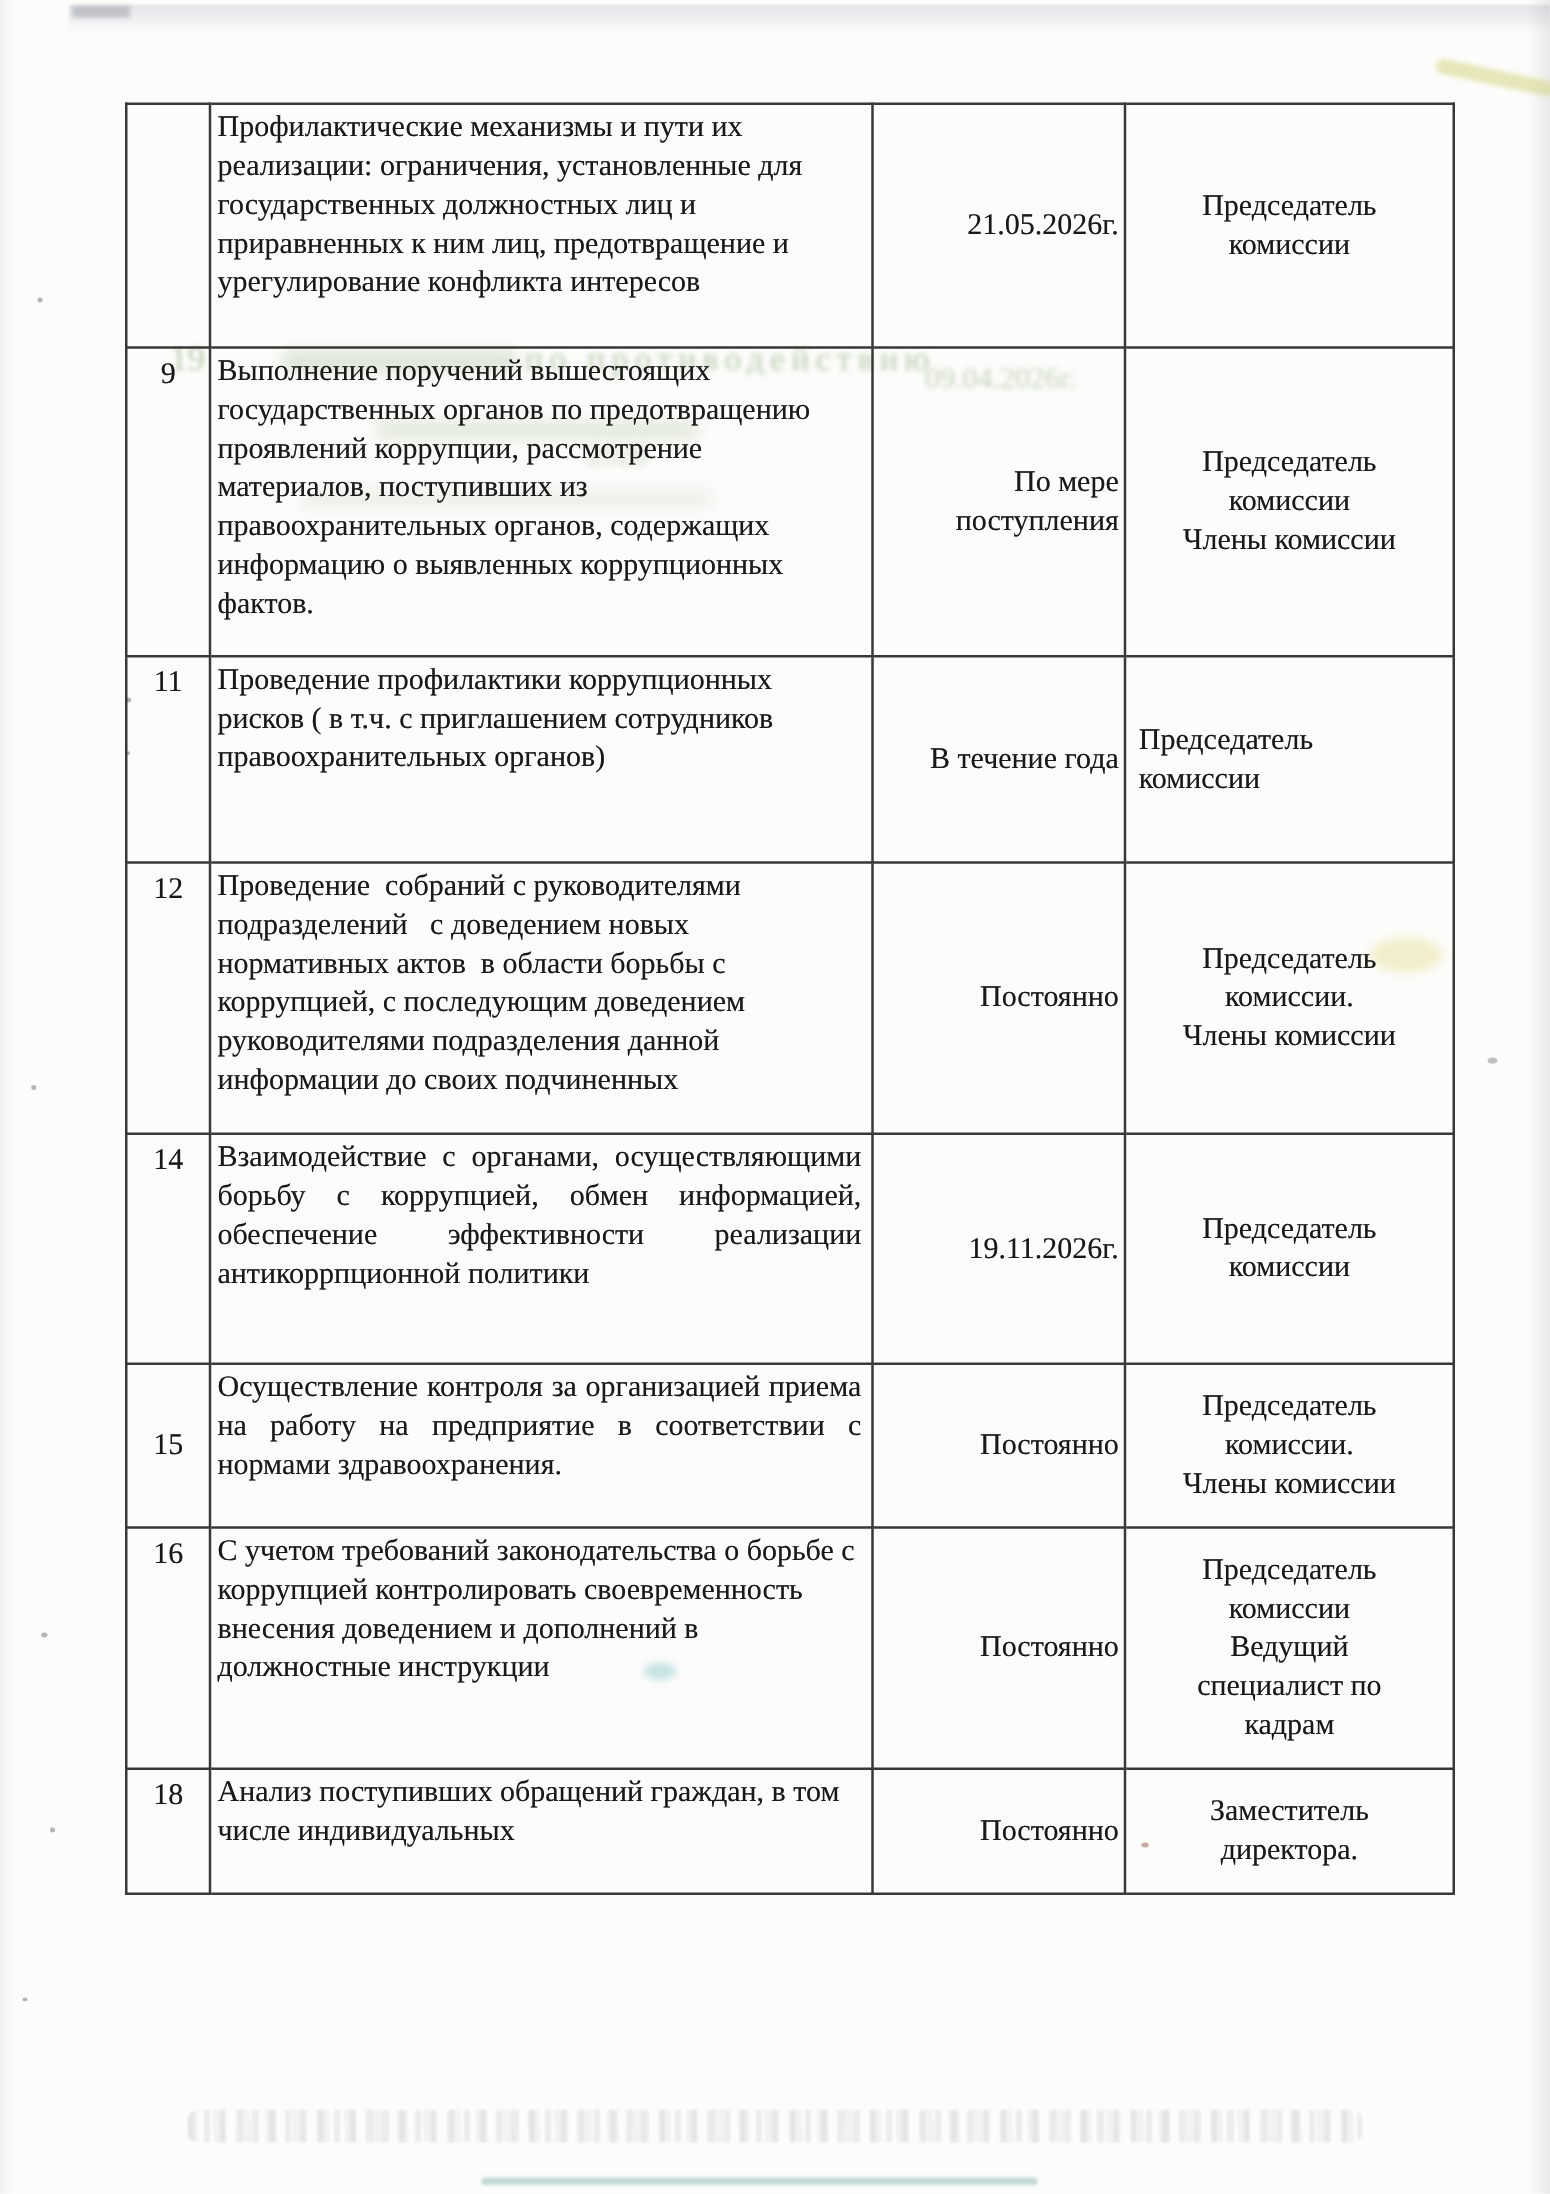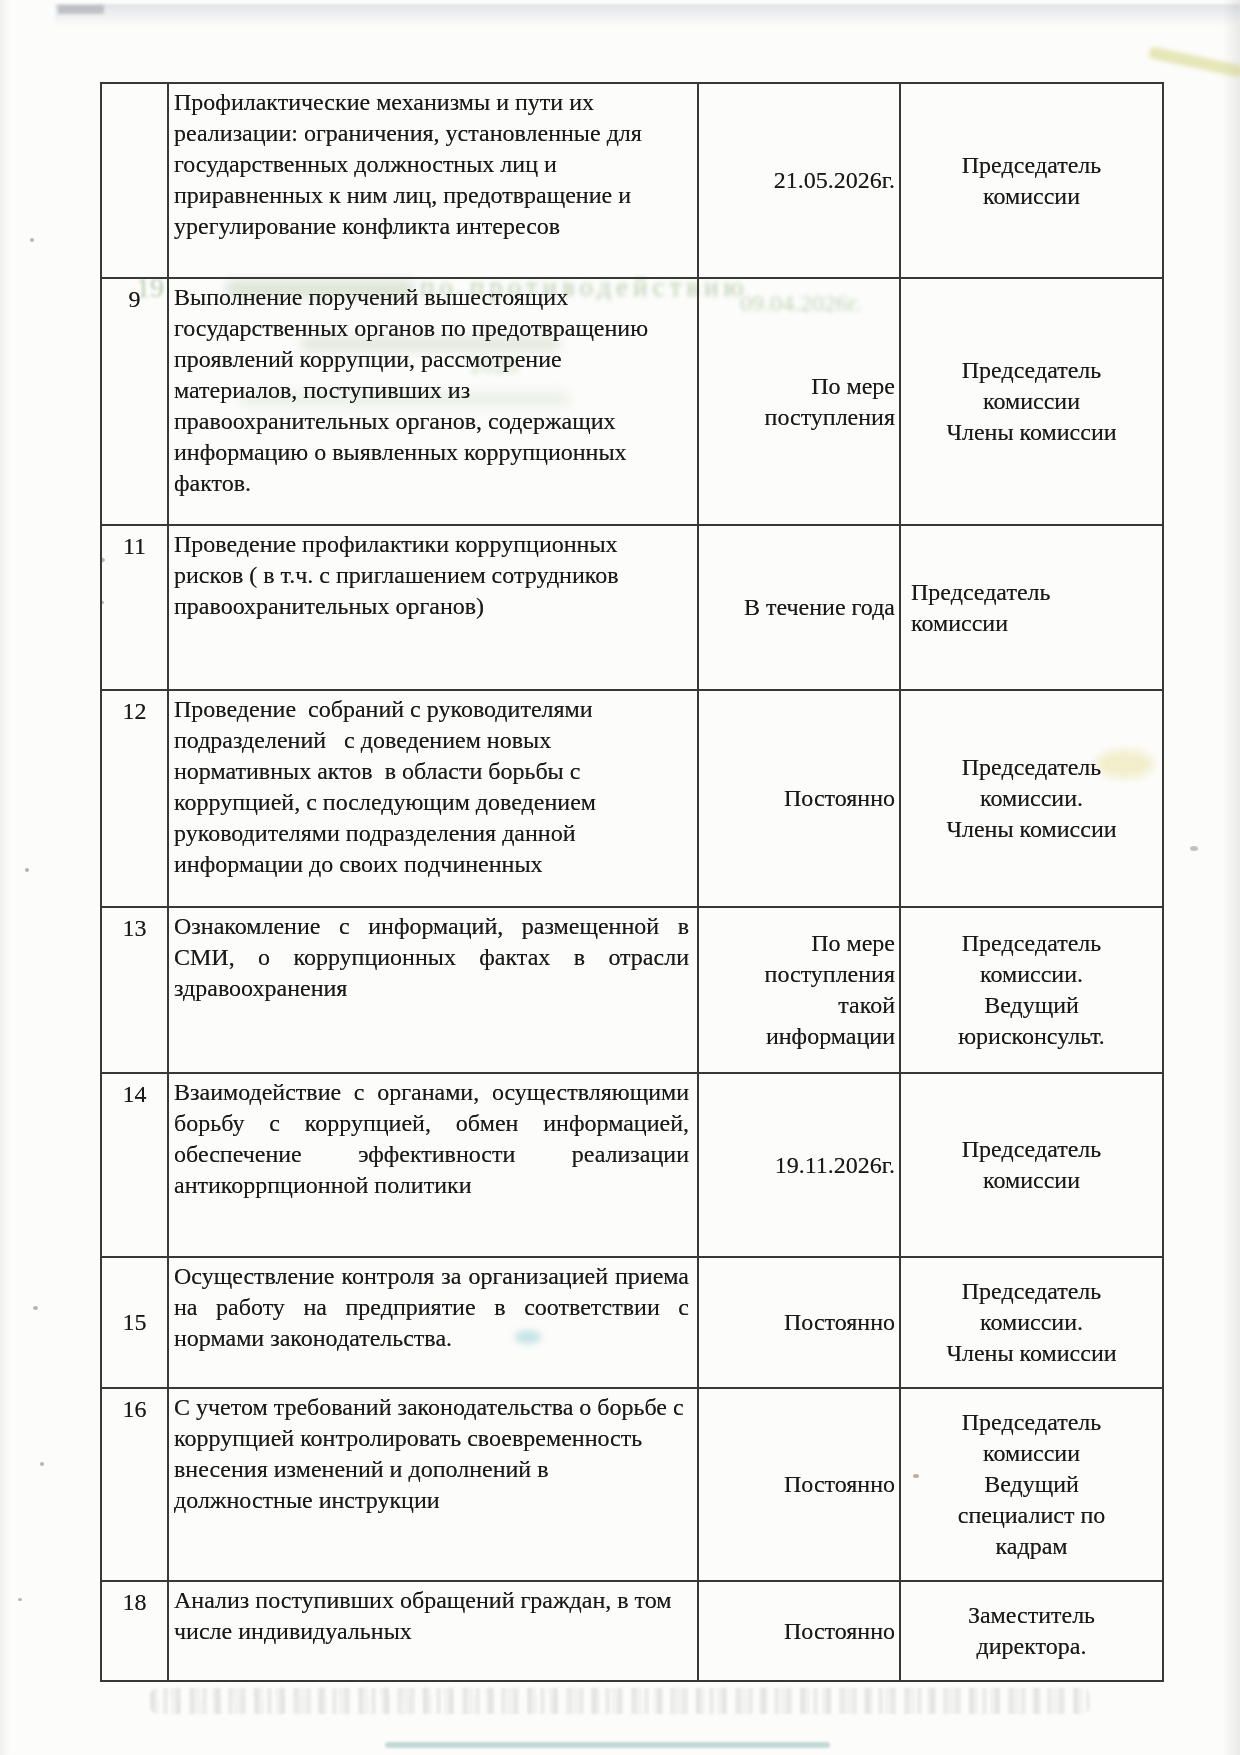--- a/index.html
+++ b/index.html
@@ -140,50 +140,38 @@
 комиссии</td>
     </tr>
     <tr class="r4">
       <td class="c-num">12</td>
       <td class="c-act">Проведение  собраний с руководителями подразделений   с доведением новых нормативных актов  в области борьбы с коррупцией, с последующим доведением руководителями подразделения данной информации до своих подчиненных</td>
       <td class="c-term">Постоянно</td>
       <td class="c-resp">Председатель
 комиссии.
 Члены комиссии</td>
     </tr>
-    <tr class="r5">
-      <td class="c-num">13</td>
-      <td class="c-act">Ознакомление с информаций, размещенной в СМИ, о коррупционных фактах в отрасли здравоохранения</td>
-      <td class="c-term">По мере
-поступления
-такой
-информации</td>
-      <td class="c-resp">Председатель
-комиссии.
-Ведущий
-юрисконсульт.</td>
-    </tr>
     <tr class="r6">
       <td class="c-num">14</td>
       <td class="c-act">Взаимодействие с органами, осуществляющими борьбу с коррупцией, обмен информацией, обеспечение эффективности реализации антикоррпционной политики</td>
       <td class="c-term">19.11.2026г.</td>
       <td class="c-resp">Председатель
 комиссии</td>
     </tr>
     <tr class="r7">
       <td class="c-num">15</td>
-      <td class="c-act">Осуществление контроля за организацией приема на работу на предприятие в соответствии с нормами законодательства.</td>
+      <td class="c-act">Осуществление контроля за организацией приема на работу на предприятие в соответствии с нормами здравоохранения.</td>
       <td class="c-term">Постоянно</td>
       <td class="c-resp">Председатель
 комиссии.
 Члены комиссии</td>
     </tr>
     <tr class="r8">
       <td class="c-num">16</td>
-      <td class="c-act">С учетом требований законодательства о борьбе с коррупцией контролировать своевременность внесения изменений и дополнений в должностные инструкции</td>
+      <td class="c-act">С учетом требований законодательства о борьбе с коррупцией контролировать своевременность внесения доведением и дополнений в должностные инструкции</td>
       <td class="c-term">Постоянно</td>
       <td class="c-resp">Председатель
 комиссии
 Ведущий
 специалист по
 кадрам</td>
     </tr>
     <tr class="r10">
       <td class="c-num">18</td>
       <td class="c-act">Анализ поступивших обращений граждан, в том числе индивидуальных</td>

